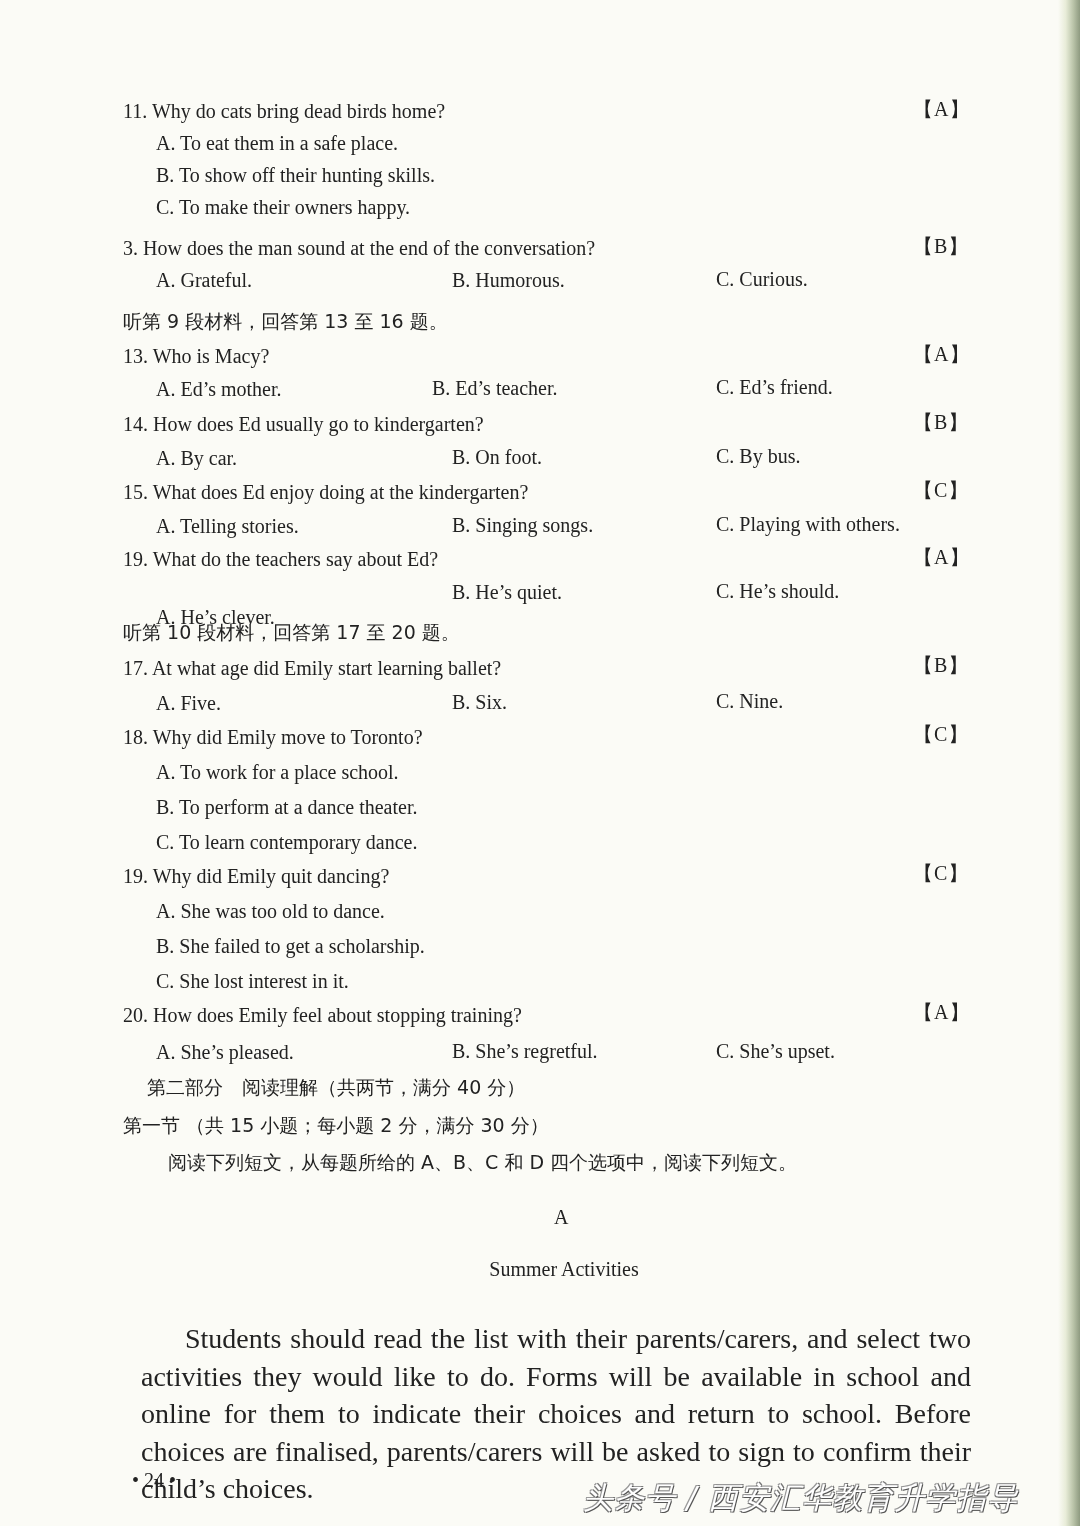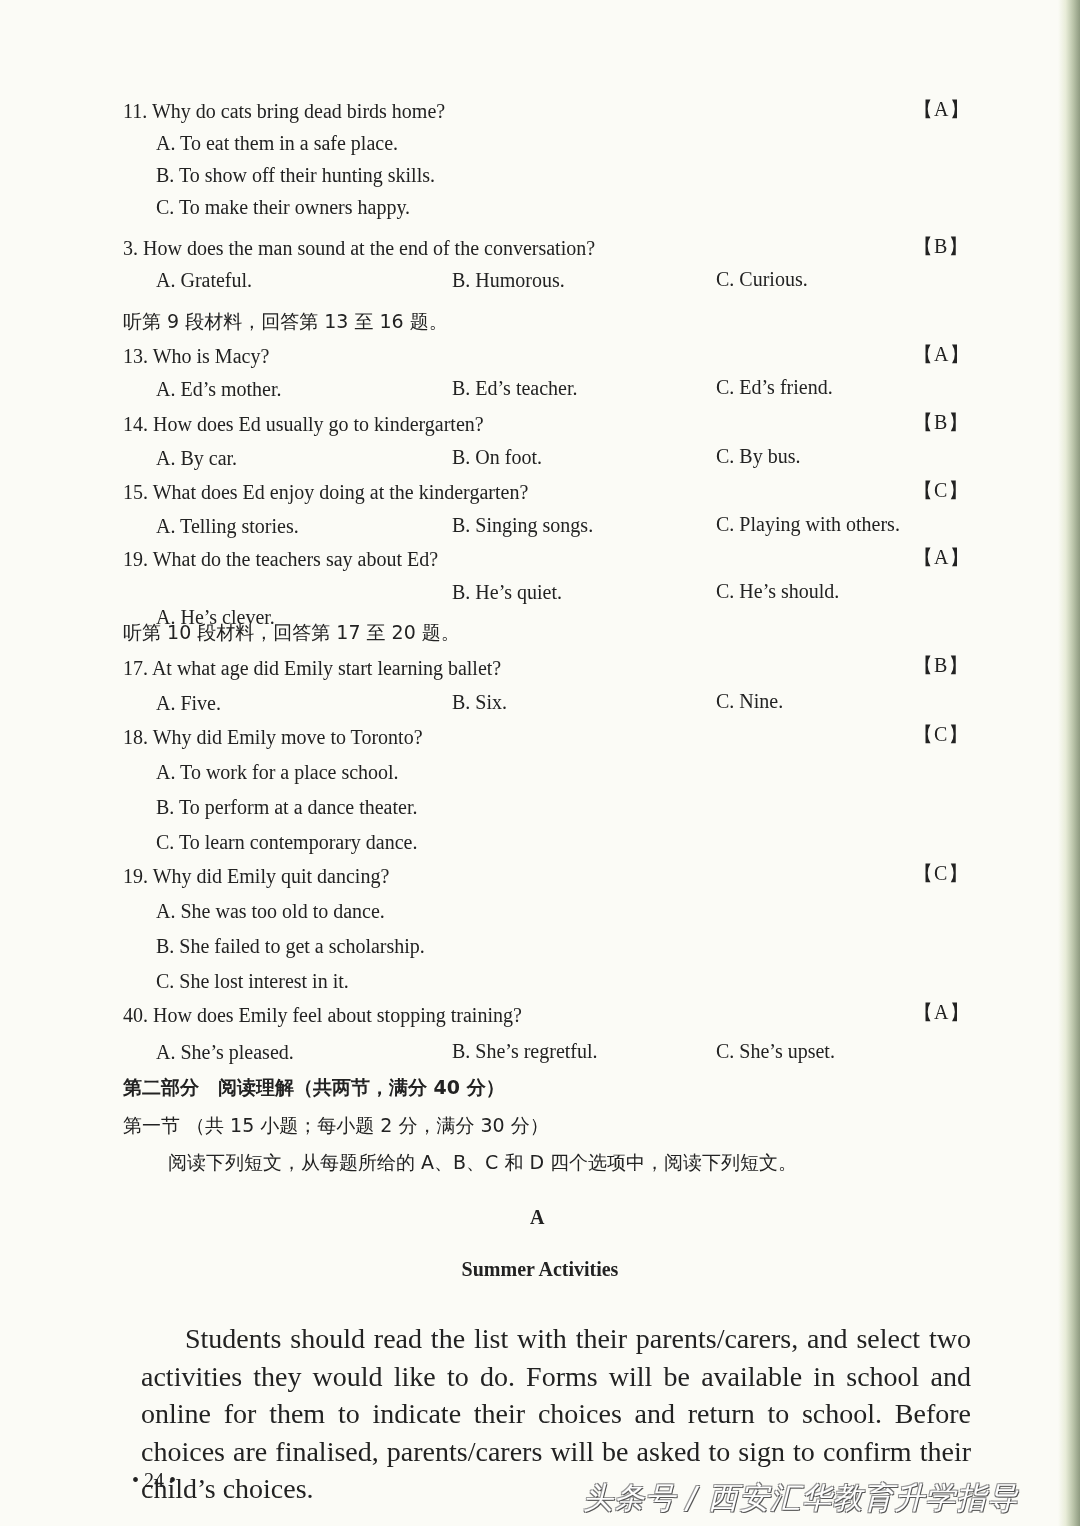--- a/index.html
+++ b/index.html
@@ -9,21 +9,21 @@
       font-family:"Liberation Serif","DejaVu Serif",serif;
       color:#222;
     }
     .page-edge {
       position:absolute; top:0; right:0; width:22px; height:1526px;
       background:linear-gradient(to right, #fbfbf6 0%, #e8ecd8 35%, #b9c3a8 70%, #8e9a80 100%);
     }
     .line { position:absolute; font-size:20px; line-height:24px; white-space:nowrap;text-align:right; }
     .ans { position:absolute; left:913px; font-size:20px; line-height:24px; letter-spacing:1px; }
     .cn { font-family:"DejaVu Sans",sans-serif; font-size:19px; }
-    .bold { font-weight:bold; }
+    .bold { font-weight:normal;margin-left:24px; }
     .para {
       position:absolute; left:125px; width:830px; font-size:28px; line-height:37.5px;
       text-align:justify; text-indent:44px; margin:16px;
     }
     .watermark {
       position:absolute; left:583px; top:1478px; font-family:"DejaVu Sans",sans-serif;
       font-size:30px; color:#fff; letter-spacing:1px;
       text-shadow:1px 1px 0 #555, -1px -1px 0 #999, 1px -1px 0 #777, -1px 1px 0 #777;
       font-style:italic;
     }
@@ -43,21 +43,21 @@
 <div class="ans" style="top:234px">【B】</div>
 <div class="line" style="left:156px;top:268px">A. Grateful.</div>
 <div class="line" style="left:452px;top:268px">B. Humorous.</div>
 <div class="line" style="left:716px;top:267px">C. Curious.</div>
 
 <div class="line cn" style="left:123px;top:309px">听第 9 段材料，回答第 13 至 16 题。</div>
 
 <div class="line" style="left:123px;top:344px">13. Who is Macy?</div>
 <div class="ans" style="top:342px">【A】</div>
 <div class="line" style="left:156px;top:377px">A. Ed’s mother.</div>
-<div class="line" style="left:452px;top:376px">B. Ed’s teacher.</div>
+<div class="line" style="left:432px;top:376px">B. Ed’s teacher.</div>
 <div class="line" style="left:716px;top:375px">C. Ed’s friend.</div>
 
 <div class="line" style="left:123px;top:412px">14. How does Ed usually go to kindergarten?</div>
 <div class="ans" style="top:410px">【B】</div>
 <div class="line" style="left:156px;top:446px">A. By car.</div>
 <div class="line" style="left:452px;top:445px">B. On foot.</div>
 <div class="line" style="left:716px;top:444px">C. By bus.</div>
 
 <div class="line" style="left:123px;top:480px">15. What does Ed enjoy doing at the kindergarten?</div>
 <div class="ans" style="top:478px">【C】</div>
@@ -84,21 +84,21 @@
 <div class="line" style="left:156px;top:760px">A. To work for a place school.</div>
 <div class="line" style="left:156px;top:795px">B. To perform at a dance theater.</div>
 <div class="line" style="left:156px;top:830px">C. To learn contemporary dance.</div>
 
 <div class="line" style="left:123px;top:864px">19. Why did Emily quit dancing?</div>
 <div class="ans" style="top:861px">【C】</div>
 <div class="line" style="left:156px;top:899px">A. She was too old to dance.</div>
 <div class="line" style="left:156px;top:934px">B. She failed to get a scholarship.</div>
 <div class="line" style="left:156px;top:969px">C. She lost interest in it.</div>
 
-<div class="line" style="left:123px;top:1003px">40. How does Emily feel about stopping training?</div>
+<div class="line" style="left:123px;top:1003px">20. How does Emily feel about stopping training?</div>
 <div class="ans" style="top:1000px">【A】</div>
 <div class="line" style="left:156px;top:1040px">A. She’s pleased.</div>
 <div class="line" style="left:452px;top:1039px">B. She’s regretful.</div>
 <div class="line" style="left:716px;top:1039px">C. She’s upset.</div>
 
 <div class="line cn bold" style="left:123px;top:1075px">第二部分　阅读理解（共两节，满分 40 分）</div>
 <div class="line cn" style="left:123px;top:1113px">第一节 （共 15 小题；每小题 2 分，满分 30 分）</div>
 <div class="line cn" style="left:168px;top:1150px">阅读下列短文，从每题所给的 A、B、C 和 D 四个选项中，阅读下列短文。</div>
 
 <div class="line bold" style="left:530px;top:1205px">A</div>

